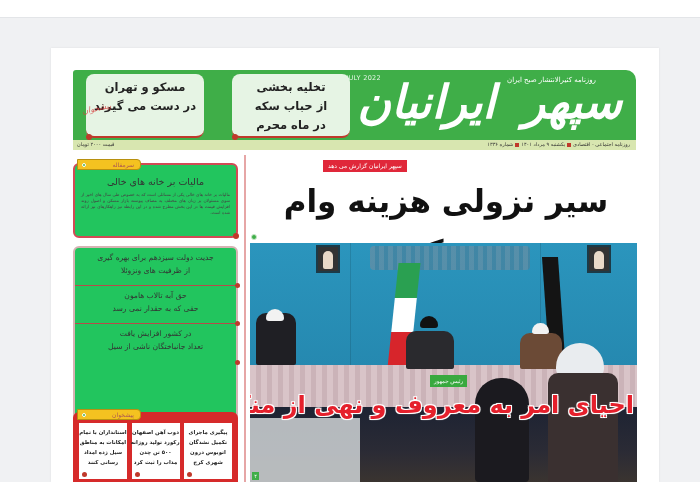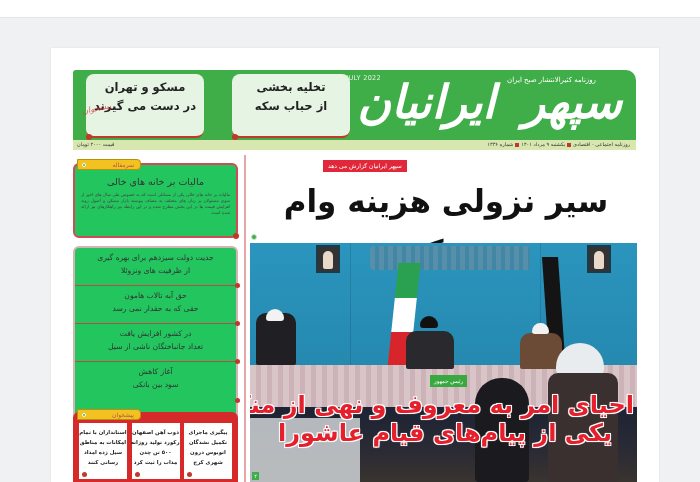--- a/index.html
+++ b/index.html
@@ -75,20 +75,21 @@
 <div class="page">
 
   <div class="masthead">
     <div class="brand-sub">روزنامه کثیرالانتشار صبح ایران</div>
     <div class="brand-title">سپهر ایرانیان</div>
     <div class="brand-date">31 JULY 2022</div>
 
     <div class="teaser teaser-1">
       <div class="line">تخلیه بخشی</div>
       <div class="line">از حباب سکه</div>
+      <div class="line">در ماه محرم</div>
       <span class="dot"></span>
     </div>
     <div class="teaser teaser-2">
       <div class="line">مسکو و تهران</div>
       <div class="line">در دست می گیرند</div>
       <span class="dot"></span>
       <span class="watermark">پیشخوان</span>
     </div>
   </div>
 
@@ -119,25 +120,20 @@
         <span class="nd"></span>
       </div>
       <div class="news-item">
         <div class="l">حق آبه تالاب هامون</div>
         <div class="l">حقی که به حقدار نمی رسد</div>
         <span class="nd"></span>
       </div>
       <div class="news-item">
         <div class="l">در کشور افزایش یافت</div>
         <div class="l">تعداد جانباختگان ناشی از سیل</div>
-        <span class="nd"></span>
-      </div>
-      <div class="news-item">
-        <div class="l">آغاز کاهش</div>
-        <div class="l">سود بین بانکی</div>
         <span class="nd"></span>
       </div>
     </div>
 
     <div class="box box-counter">
       <div class="tab counter-tab">
         <span class="tab-dot"></span>
         <span>پیشخوان</span>
       </div>
       <div class="cards">
@@ -189,18 +185,17 @@
     <div class="person" style="left:270px;top:90px;width:42px;height:36px;background:#6b4a36;"></div>
     <div class="person" style="left:282px;top:80px;width:17px;height:11px;background:#f2f2f2;border-radius:9px 9px 3px 3px;"></div>
     <div class="lower"></div>
     <div class="blur-light"></div>
     <div class="person" style="left:306px;top:100px;width:48px;height:34px;background:#e9ecef;border-radius:24px 24px 8px 8px;"></div>
     <div class="person" style="left:298px;top:130px;width:70px;height:109px;background:#3a3030;"></div>
     <div class="person" style="left:225px;top:135px;width:54px;height:104px;background:#1b1a1f;border-radius:26px 26px 4px 4px;"></div>
     <div class="caption-green">رئیس جمهور</div>
     <div class="photo-headline">
       <div>احیای امر به معروف و نهی از منکر</div>
-      <div>یکی از پیام‌های قیام عاشورا</div>
     </div>
     <div class="page-num">۴</div>
   </div>
 
 </div>
 
 </body></html>

